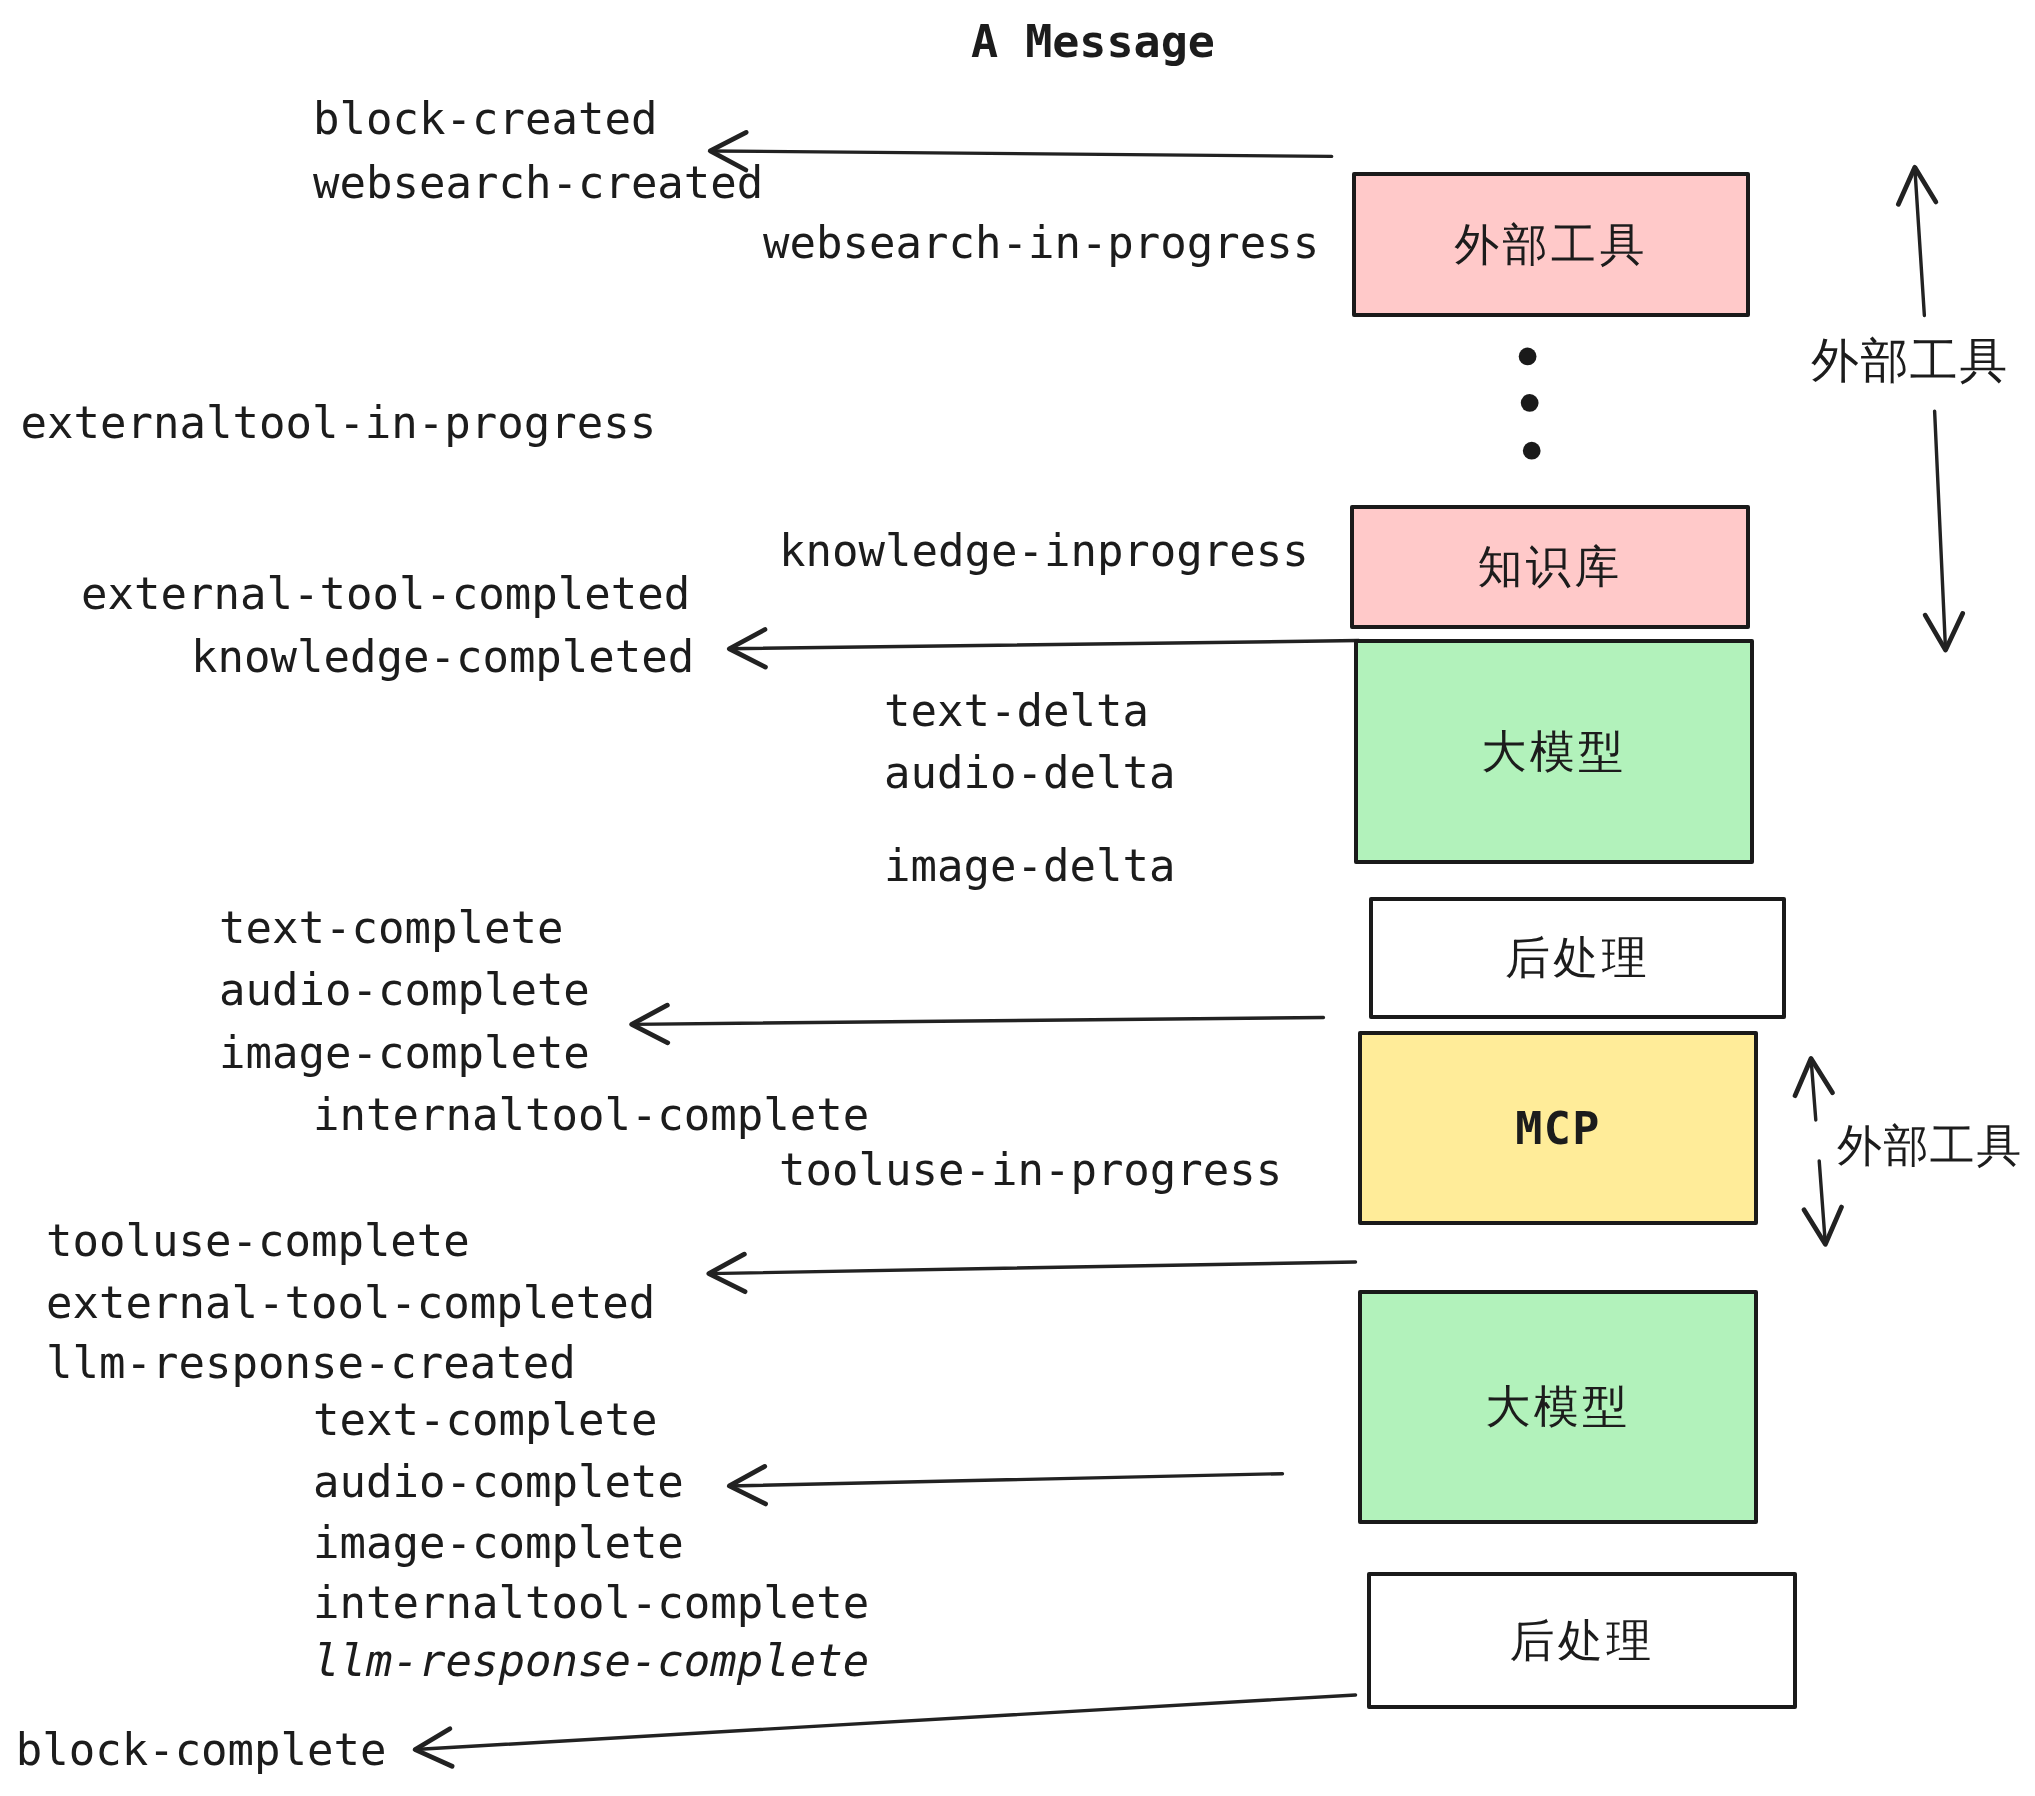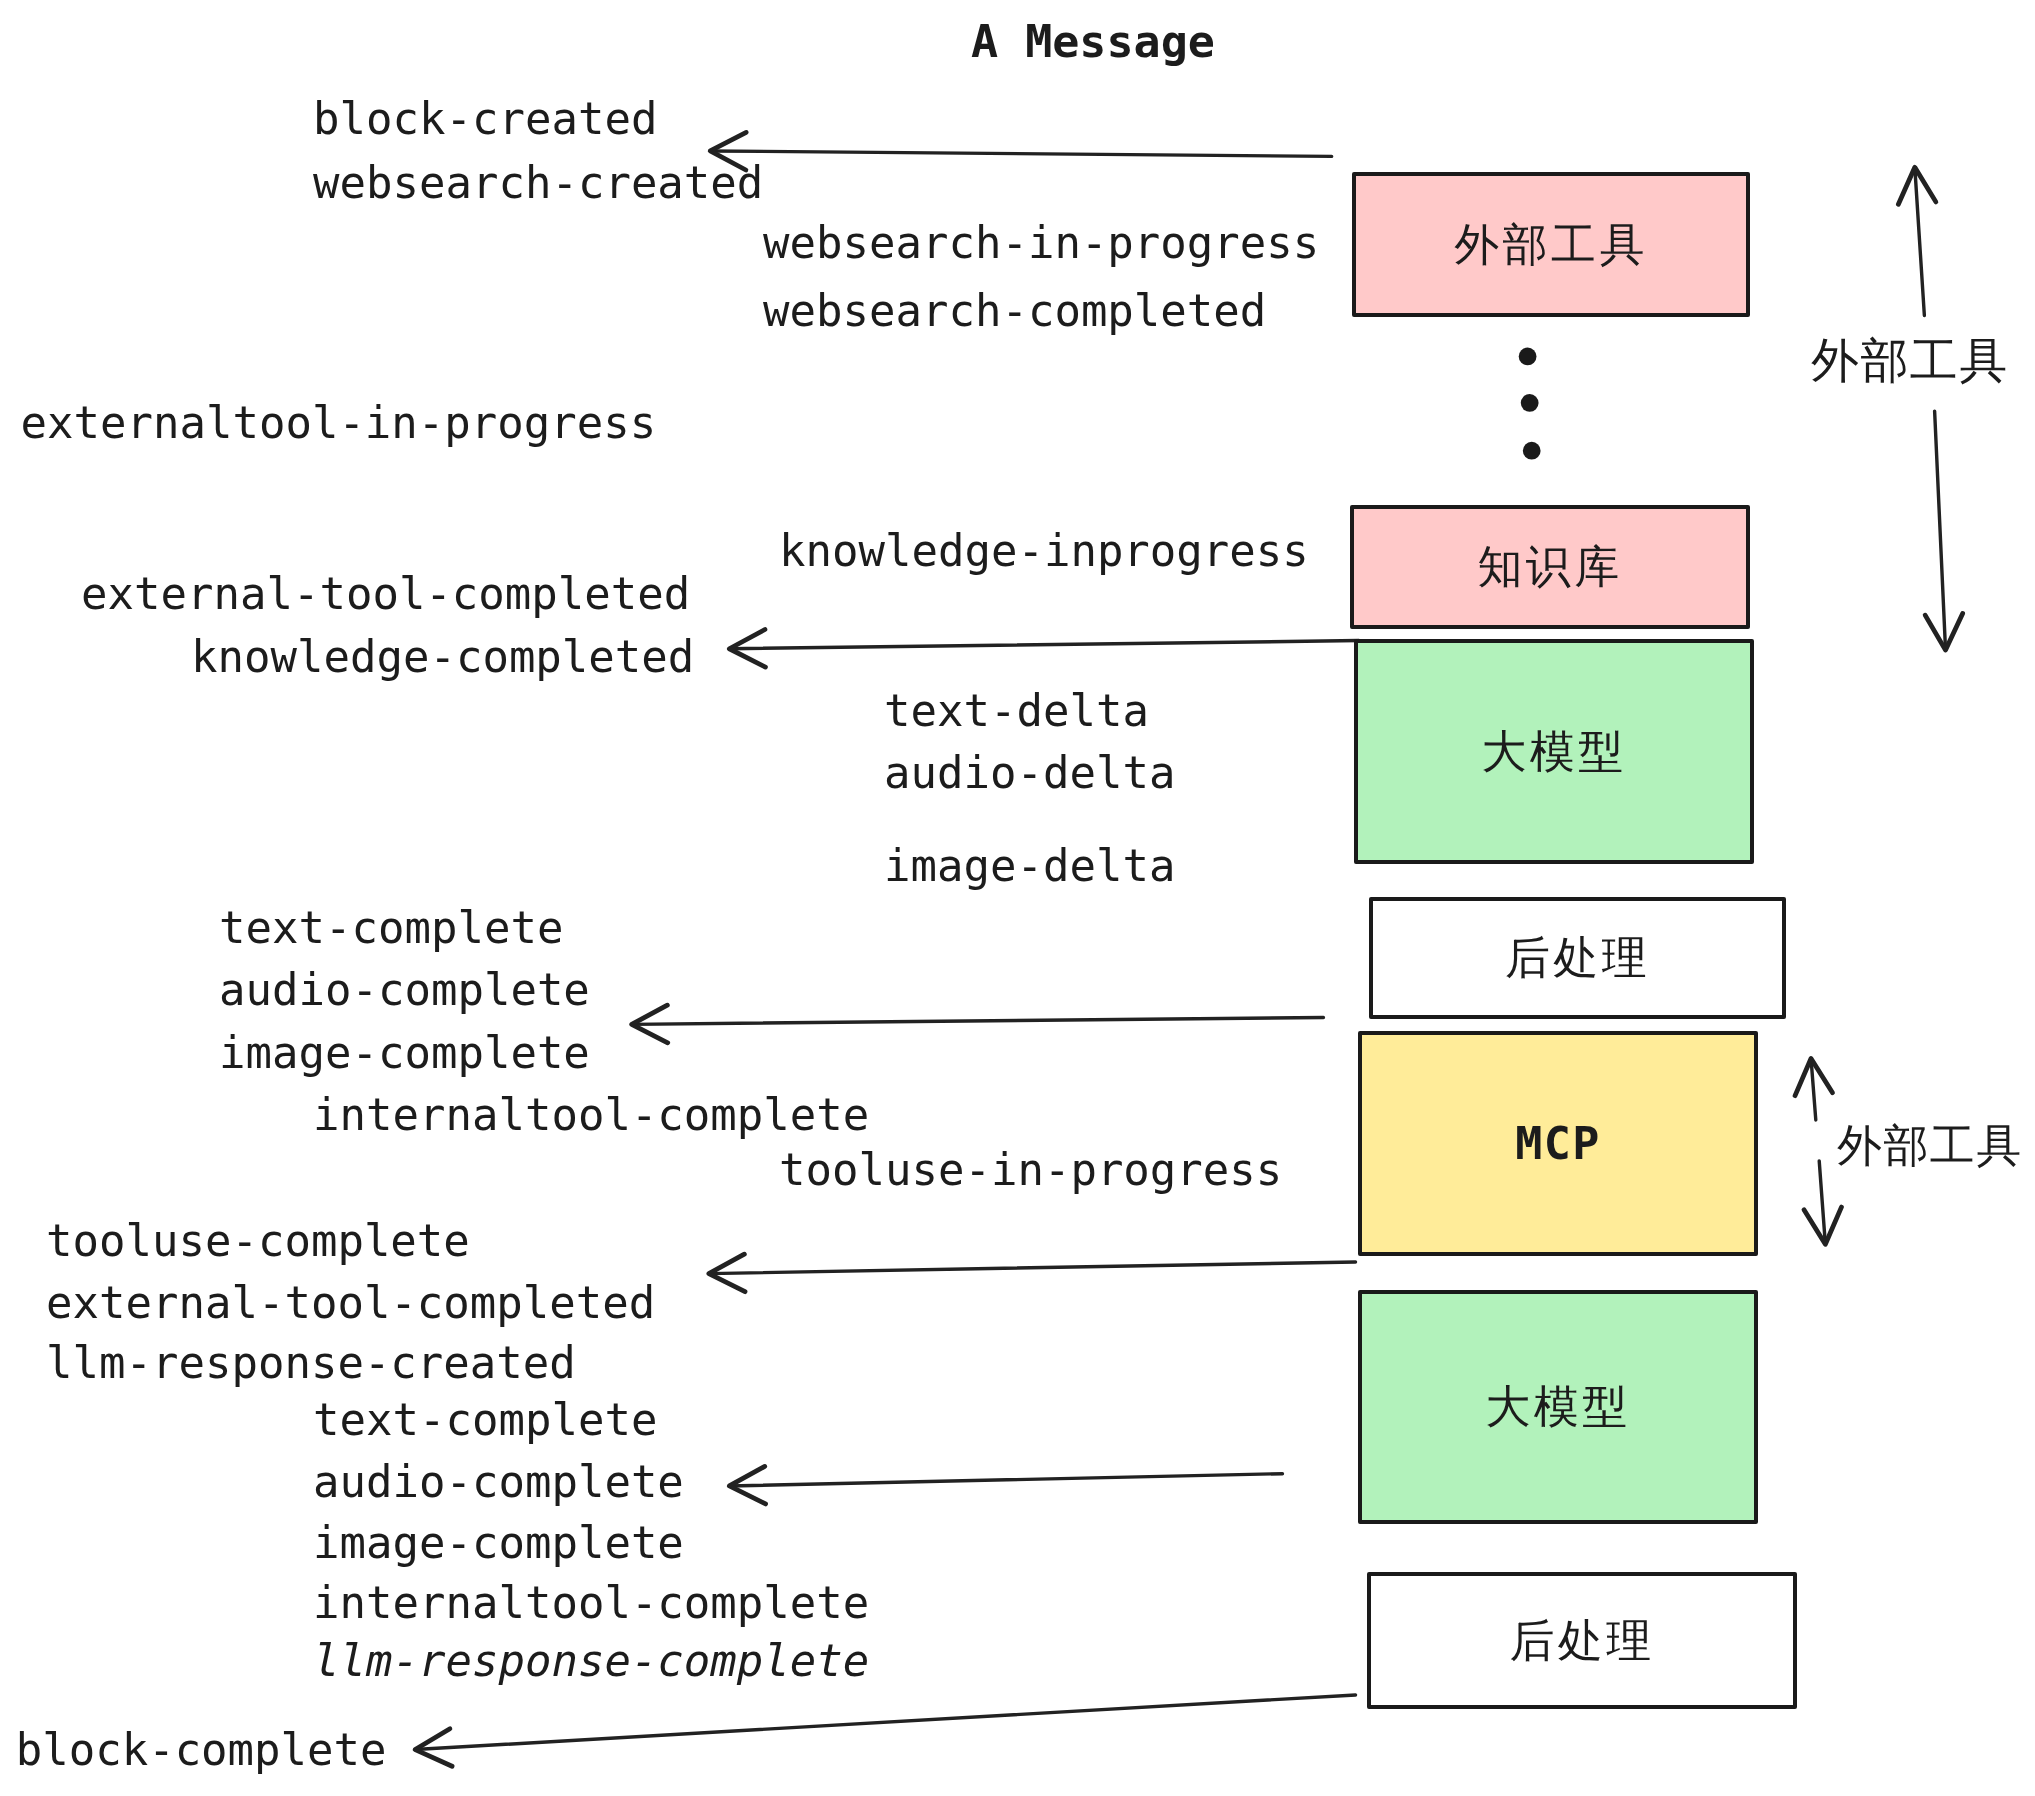--- a/index.html
+++ b/index.html
@@ -59,21 +59,20 @@
     <circle cx="2237" cy="522" r="13" fill="#1a1a1a"></circle>
     <circle cx="2240" cy="590" r="13" fill="#1a1a1a"></circle>
     <circle cx="2243" cy="660" r="13" fill="#1a1a1a"></circle>
   </svg>
 
   <div class="title" style="left:971px;top:15px;">A Message</div>
 
   <div class="ev" style="left:313px;top:96px;">block-created</div>
   <div class="ev" style="left:313px;top:160px;">websearch-created</div>
   <div class="ev" style="left:763px;top:203px;margin-top:17px;">websearch-in-progress</div>
-  <div class="ev" style="left:763px;top:288px;">websearch-completed</div>
   <div class="ev" style="left:20.5px;top:400px;">externaltool-in-progress</div>
   <div class="ev" style="left:779px;top:528px;">knowledge-inprogress</div>
   <div class="ev" style="left:81px;top:571px;">external-tool-completed</div>
   <div class="ev" style="left:191px;top:634px;">knowledge-completed</div>
   <div class="ev" style="left:884px;top:688px;">text-delta</div>
   <div class="ev" style="left:884px;top:750px;">audio-delta</div>
   <div class="ev" style="left:884px;top:812px;margin-top:31px;">image-delta</div>
   <div class="ev" style="left:219px;top:905px;">text-complete</div>
   <div class="ev" style="left:219px;top:967px;">audio-complete</div>
   <div class="ev" style="left:219px;top:1030px;">image-complete</div>
@@ -94,21 +93,21 @@
   </div>
   <div class="box pink" style="left:1350px;top:505px;width:400px;height:124px;">
     <span>知识库</span>
   </div>
   <div class="box green" style="left:1354px;top:639px;width:400px;height:225px;">
     <span>大模型</span>
   </div>
   <div class="box white" style="left:1369px;top:897px;width:417px;height:122px;">
     <span>后处理</span>
   </div>
-  <div class="box yellow" style="left:1358px;top:1031px;width:400px;height:225px;">
+  <div class="box yellow" style="left:1358px;top:1031px;width:400px;height:194px;">
     <span class="mono-label">MCP</span>
   </div>
   <div class="box green" style="left:1358px;top:1290px;width:400px;height:234px;">
     <span>大模型</span>
   </div>
   <div class="box white" style="left:1367px;top:1572px;width:430px;height:137px;">
     <span>后处理</span>
   </div>
 
   <div class="anno" style="left:1811px;top:329px;font-size:48px;">外部工具</div>

